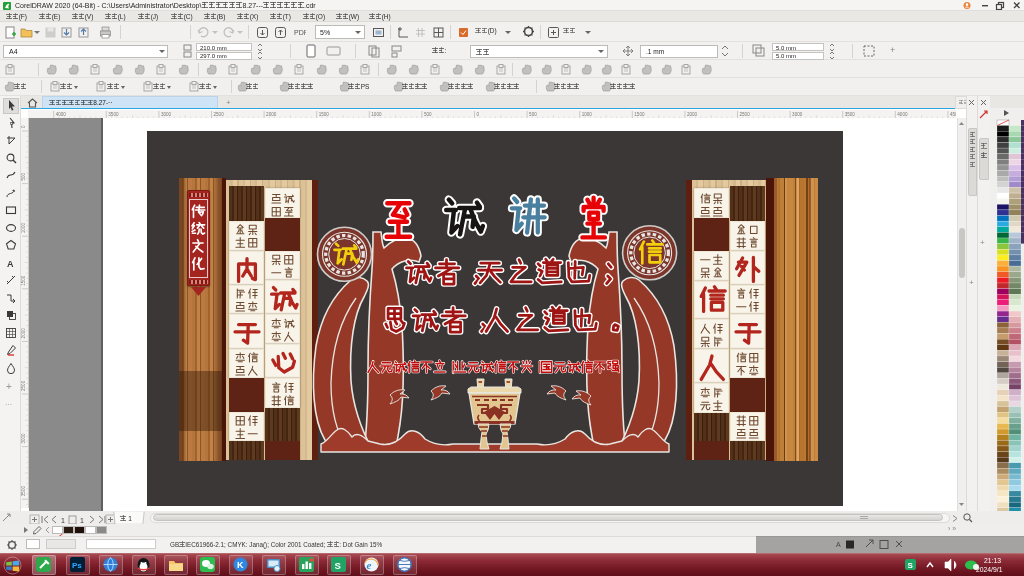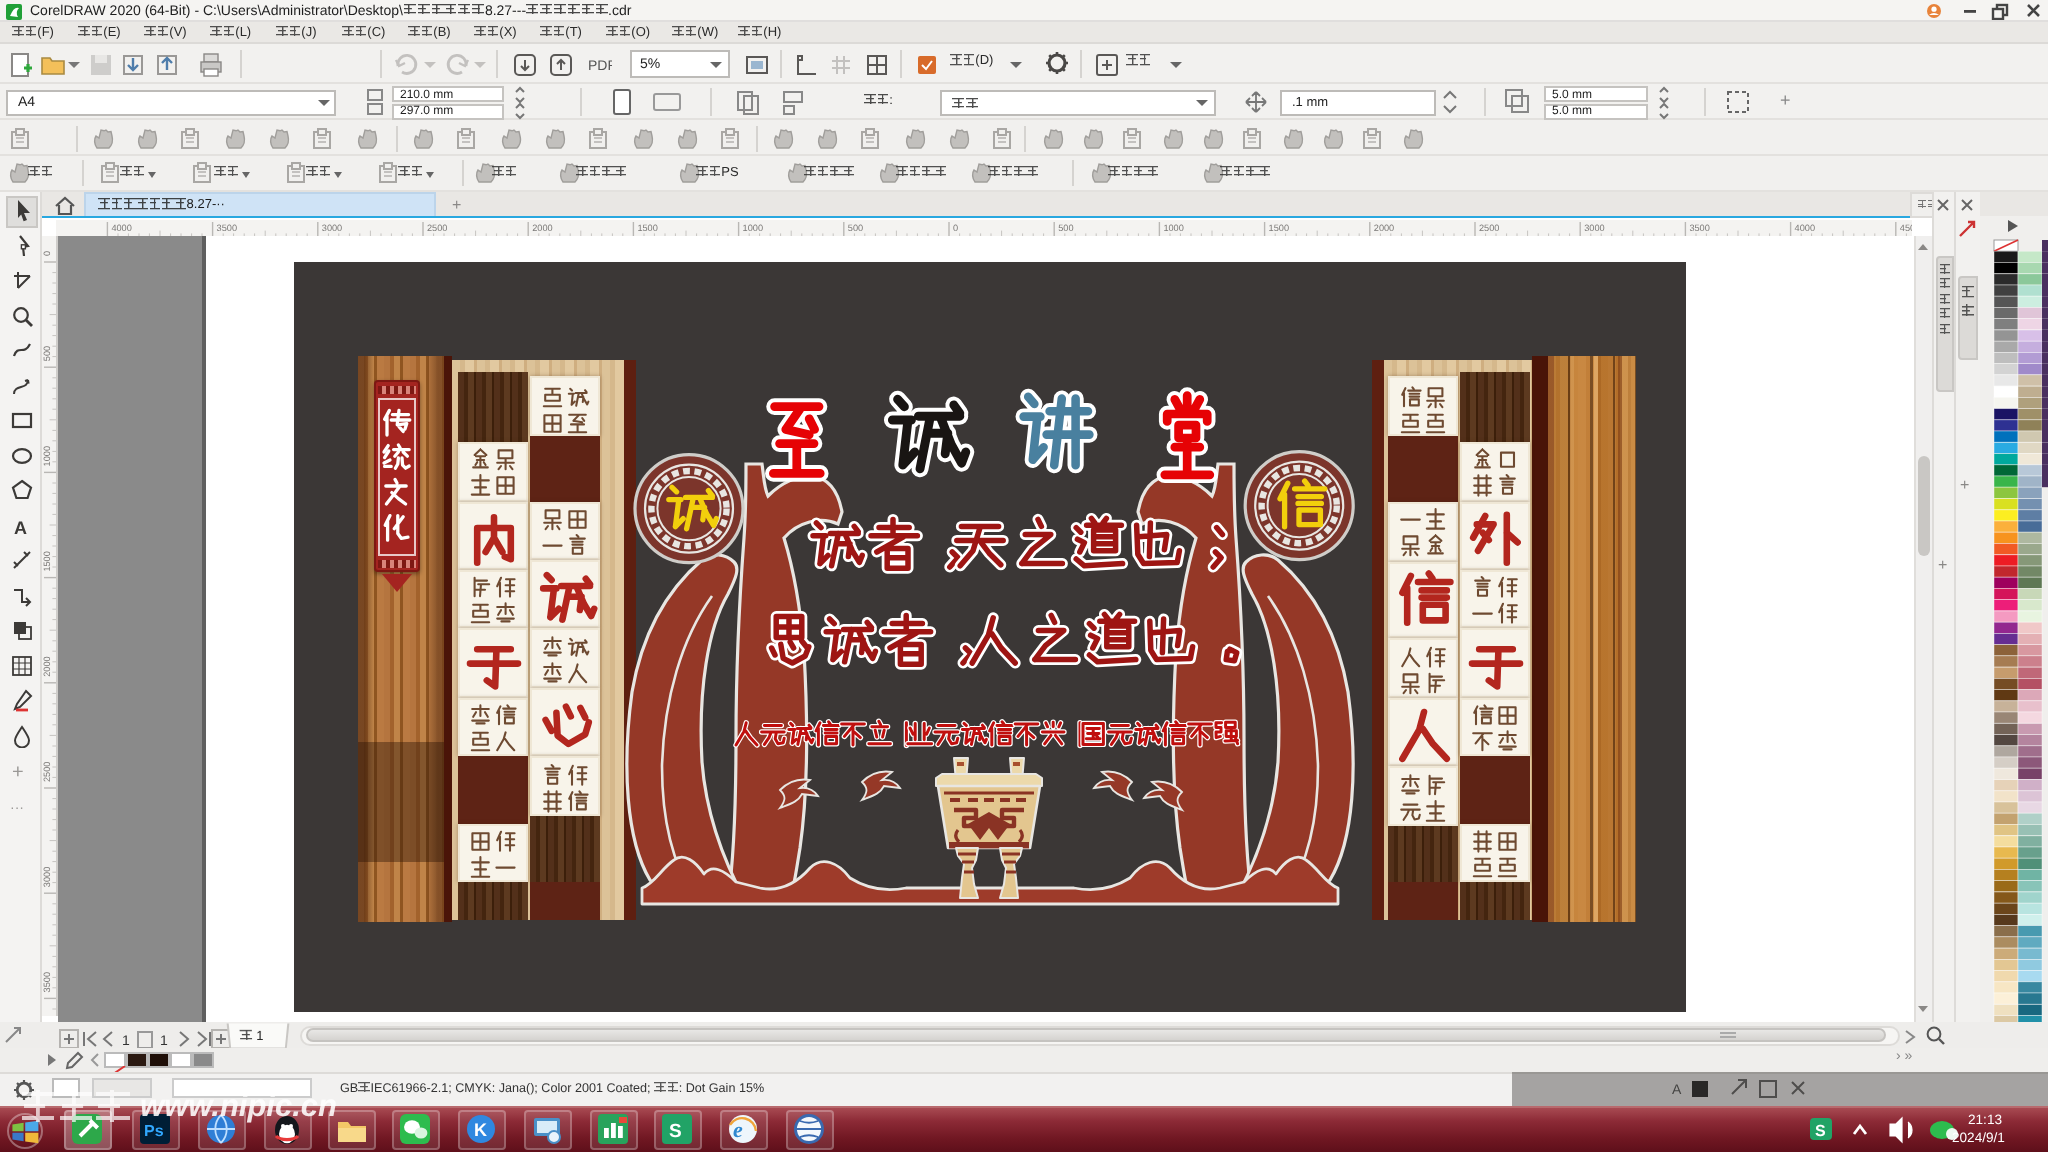--- a/index.html
+++ b/index.html
@@ -1376,13 +1376,12 @@
     <svg class="abs" style="left:905px;top:558px" width="110" height="14">
       <rect x="0" y="1" width="11" height="11" rx="2" fill="#21a366"></rect>
       <text x="2.5" y="10" font-size="8" fill="#fff" font-family="Liberation Sans" font-weight="bold">S</text>
       <path d="M22,9 l3,-4 l3,4" fill="none" stroke="#fff" stroke-width="1.4"></path>
       <path d="M40,4 v6 h3 l3,3 V1 l-3,3 Z M49,3 a5,5 0 0 1 0,8" fill="#fff" stroke="#fff" stroke-width=".6"></path>
       <ellipse cx="66" cy="7" rx="6" ry="4.5" fill="#2dbc4e"></ellipse>
       <circle cx="71" cy="9" r="3" fill="#eef8f0"></circle>
     </svg>
     <div class="abs" style="left:984px;top:556.5px;font-size:6.8px;color:#fff">21:13</div>
     <div class="abs" style="left:976px;top:565.5px;font-size:6.8px;color:#fff">2024/9/1</div>
-    <div class="abs" style="left:10px;top:545px;opacity:.88;color:#fff"><span class="cn" style="font-size:19px;"></span><span class="cn" style="font-size:19px;"></span><span class="cn" style="font-size:19px;"></span><span style="font-size:15.5px;font-style:italic;font-weight:bold;vertical-align:2px"> www.nipic.cn</span></div>
   </div>
 </body></html>

